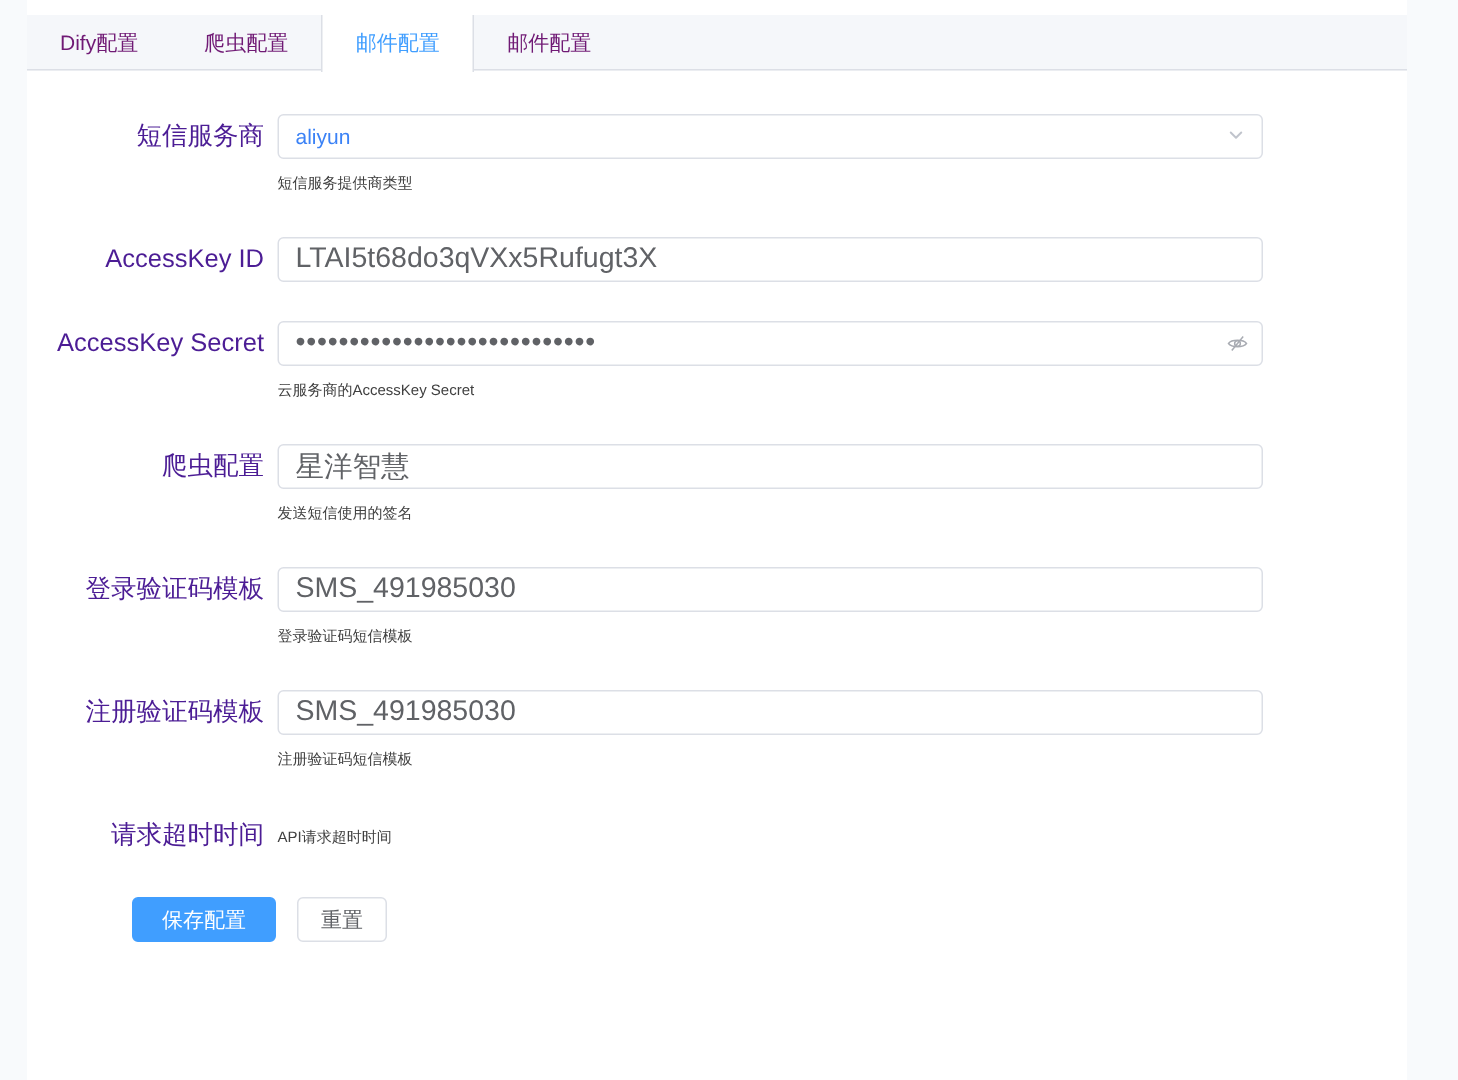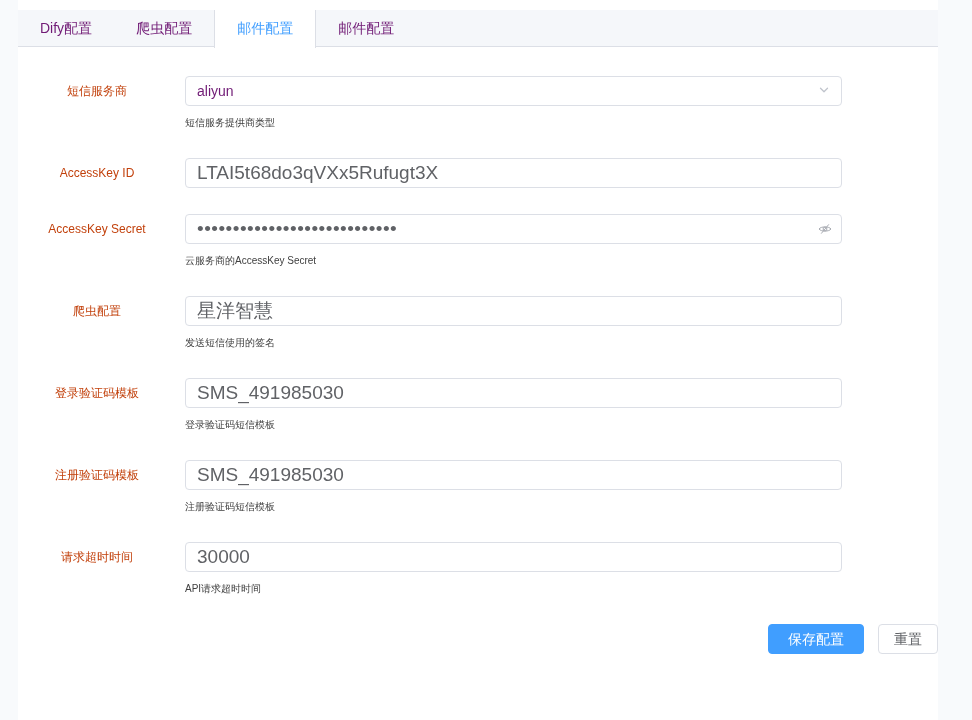--- a/index.html
+++ b/index.html
@@ -43,23 +43,23 @@
     position: relative;
     z-index: 2;
   }
   
   .form { padding-top: 29px; }
   .form-row { display: flex; margin-bottom: 26px; }
   .row-label {
     flex: none;
     width: 167px;
     padding-right: 9px;
-    text-align: center;
-    font-size: 12px;
-    color: #c2410c;
+    text-align: right;
+    font-size: 17px;
+    color: #4c1d95;
     line-height: 30px;
     white-space: nowrap;
   }
   .row-main { width: 657px; }
   .control { position: relative; }
   .text-input {
     width: 100%;
     height: 30px;
     border: 1px solid #dcdfe6;
     border-radius: 4px;
@@ -76,39 +76,39 @@
     width: 100%;
     height: 30px;
     border: 1px solid #dcdfe6;
     border-radius: 4px;
     padding: 0 11px;
     background: #fff;
     display: flex;
     align-items: center;
     justify-content: space-between;
     font-size: 14px;
-    color: #701a75;
+    color: #3b82f6;
     cursor: pointer;
   }
   .suffix-icon {
     position: absolute;
     right: 10px;
     top: 50%;
     transform: translateY(-50%);
     display: inline-flex;
     cursor: pointer;
   }
   .help {
     margin-top: 8px;
     font-size: 10px;
     line-height: 18px;
     color: #404040;
   }
   
-  .btn-row { margin-left: 114px; display: flex; gap: 14px; justify-content: flex-end; }
+  .btn-row { margin-left: 70px; display: flex; gap: 14px; }
   .btn {
     height: 30px;
     border-radius: 4px;
     font-size: 14px;
     cursor: pointer;
     font-family: inherit;
     line-height: 1;
   }
   .btn-primary {
     background: #409eff;
@@ -206,23 +206,20 @@
         <div class="control">
           <input class="text-input" type="text" value="SMS_491985030" style="">
         </div>
         <div class="help">注册验证码短信模板</div>
       </div>
     </div>
 
     <div class="form-row">
       <div class="row-label">请求超时时间</div>
       <div class="row-main">
-        <div class="control">
-          <input class="text-input" type="text" value="30000" style="">
-        </div>
         <div class="help">API请求超时时间</div>
       </div>
     </div>
 
     <div class="btn-row">
       <button class="btn btn-primary">保存配置</button>
       <button class="btn btn-default">重置</button>
     </div>
 
   </div>

